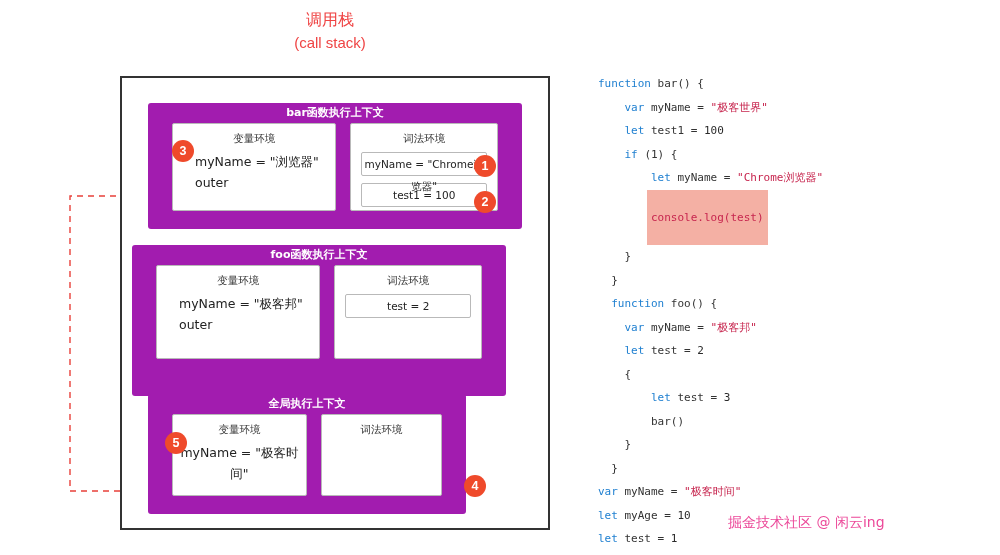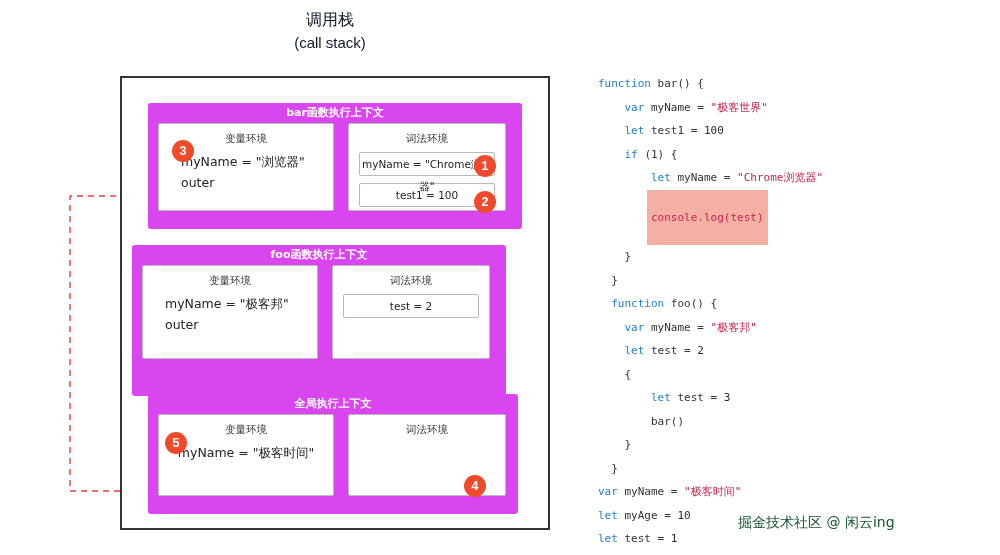--- a/index.html
+++ b/index.html
@@ -21,21 +21,21 @@
     height: 555px;
   }
 
   
   .title-block {
     position: absolute;
     left: 230px;
     top: 8px;
     width: 200px;
     text-align: center;
-    color: #0f172a;
+    color: #ef4444;
   }
   .title-cn {
     font-size: 16px;
     line-height: 24px;
     font-family: "DejaVu Sans", sans-serif;
   }
   .title-en {
     font-size: 15px;
     line-height: 22px;
     font-family: "Liberation Sans", sans-serif;
@@ -49,39 +49,39 @@
     width: 430px;
     height: 454px;
     border: 2px solid #333;
     background: #fff;
     box-sizing: border-box;
   }
 
   
   .ctx {
     position: absolute;
-    background: #d946ef;
+    background: #a21caf;
     border-radius: 3px;
     box-sizing: border-box;
   }
   .ctx-title {
     color: #fff;
     font-size: 11px;
     font-family: "DejaVu Sans", sans-serif;
     text-align: center;
     line-height: 20px;
     height: 20px;
     font-weight: bold;
   }
   .ctx-inner {
     position: absolute;
     left: 0; right: 0;
     display: flex;
     gap: 14px;
-    padding: 0 10px;
+    padding: 0 24px;
     box-sizing: border-box;
   }
   .panel {
     background: #fff;
     border: 1px solid #b9b9b9;
     border-radius: 2px;
     box-sizing: border-box;
     position: relative;
   }
   .panel-title {
@@ -118,21 +118,21 @@
   #ctx-bar .panel.var { width: 176px; height: 88px; }
   #ctx-bar .panel.lex { width: 158px; height: 88px; }
 
   
   #ctx-foo { left: 132px; top: 245px; width: 374px; height: 151px; }
   #ctx-foo .ctx-inner { top: 20px; height: 114px; }
   #ctx-foo .panel.var { width: 176px; height: 94px; }
   #ctx-foo .panel.lex { width: 158px; height: 94px; }
 
   
-  #ctx-global { left: 148px; top: 394px; width: 370px; height: 120px; }
+  #ctx-global { left: 148px; top: 394px; width: 318px; height: 120px; }
   #ctx-global .ctx-inner { top: 20px; height: 100px; }
   #ctx-global .panel.var { width: 176px; height: 82px; }
   #ctx-global .panel.lex { width: 158px; height: 82px; }
 
   .var-lines.center {
     text-align: center;
     padding-left: 0;
   }
 
   
@@ -181,23 +181,22 @@
     padding: 16px 4px;
     margin-left: -4px;
   }
 
   
   .watermark {
     position: absolute;
     left: 728px;
     top: 514px;
     font-size: 14px;
-    color: #14532d;
-    font-family: "DejaVu Sans", sans-serif;
-    margin-left: 10px;
+    color: #ec4899;
+    font-family: "DejaVu Sans", sans-serif;
   }
 </style>
 </head>
 <body>
 
 <div class="canvas">
 
   <div class="title-block">
     <div class="title-cn">调用栈</div>
     <div class="title-en">(call stack)</div>

